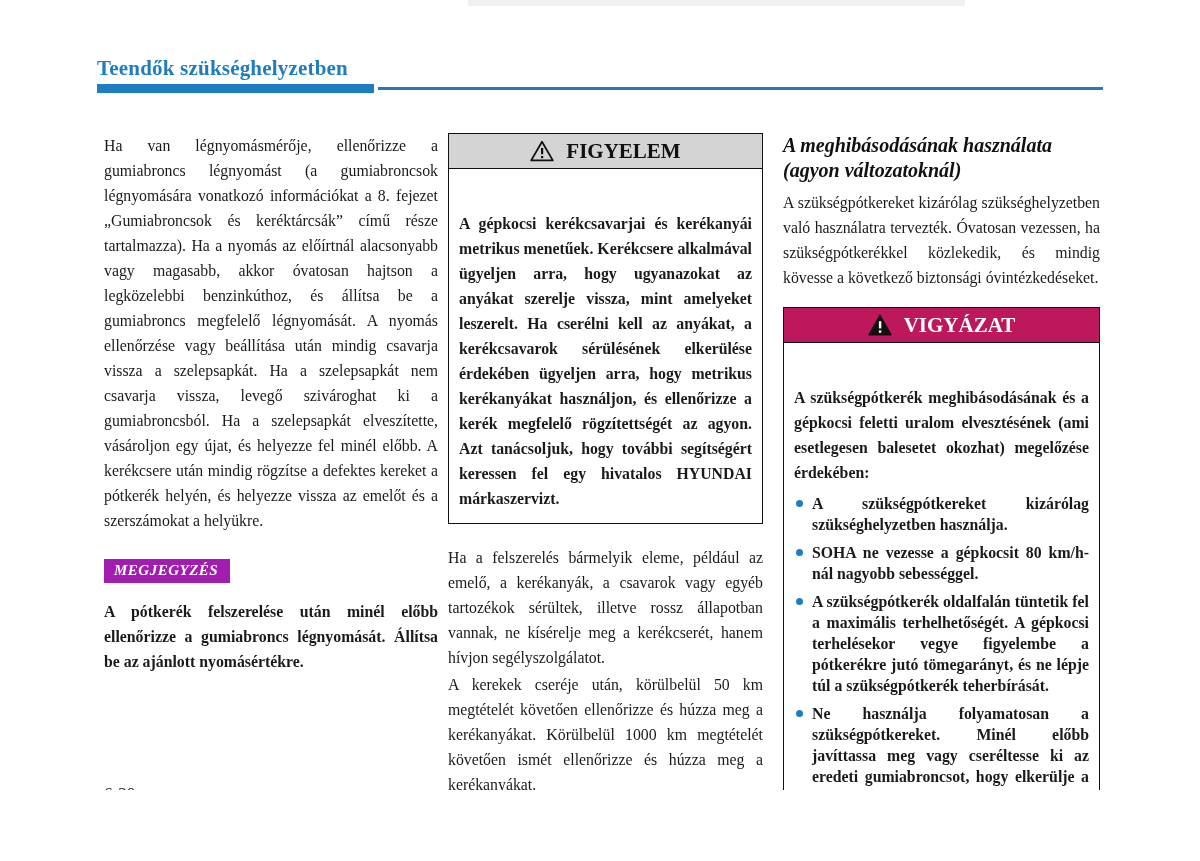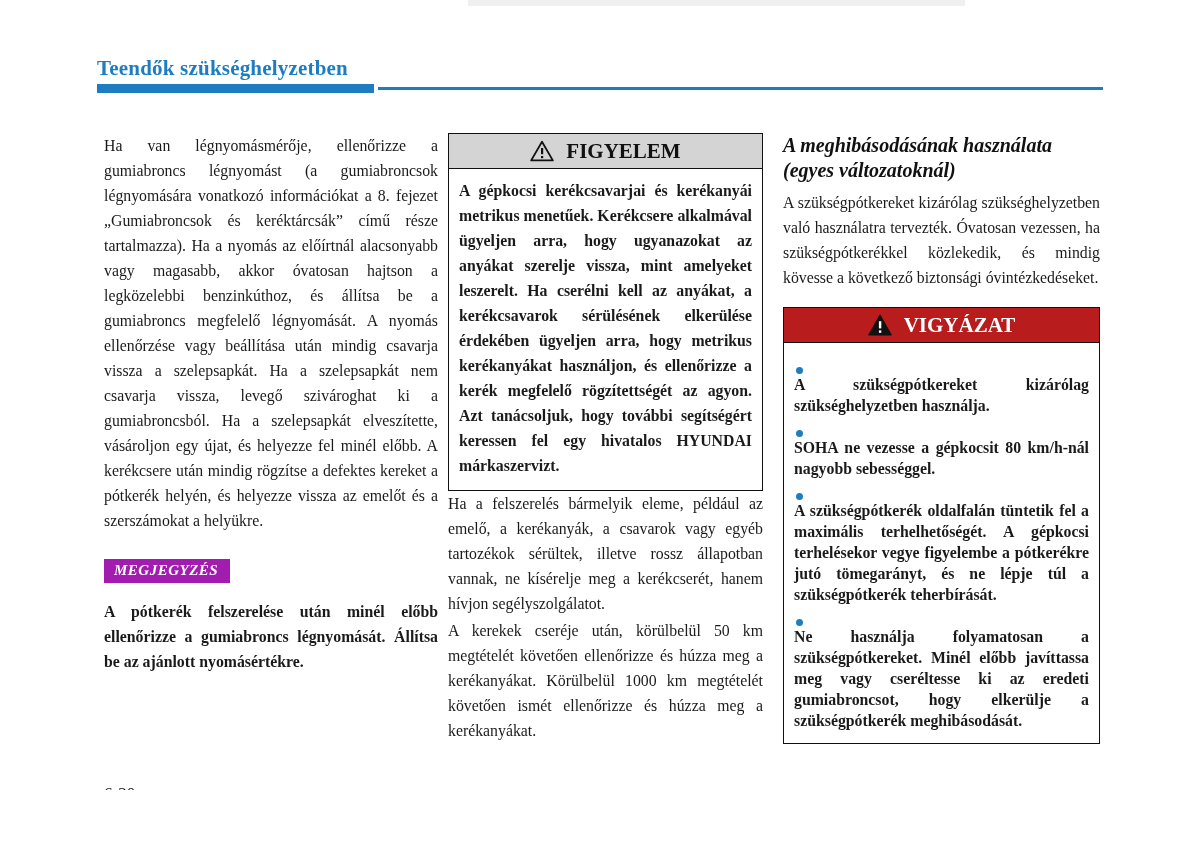--- a/index.html
+++ b/index.html
@@ -34,21 +34,21 @@
   
   .col{position:absolute;top:133px;}
   .col1{left:104px;width:334px;}
   .col2{left:448px;width:315px;}
   .col3{left:783px;width:317px;}
   .body-text{
     font-size:15.8px;line-height:25px;
     text-align:justify;text-justify:inter-word;
     color:#1a1a1a;
   }
-  .bold{font-weight:bold;}
+  .bold{font-weight:bold;margin-top:33px;}
   
   .note-label{
     display:inline-block;
     background:#a21caf;color:#ffffff;
     font-size:15px;font-weight:bold;font-style:italic;
     padding:3px 12px 4px 10px;
     margin-top:26px;letter-spacing:0.5px;
   }
   .note-text{margin-top:16px;}
   
@@ -56,50 +56,49 @@
     border:1.5px solid #111;
     background:#fff;
   }
   .warn-box-header{
     display:flex;align-items:center;justify-content:center;gap:12px;
     height:34px;
     border-bottom:1.5px solid #111;
     font-size:21px;font-weight:bold;
   }
   .warn-box-header.light{background:#d4d4d4;color:#111;}
-  .warn-box-header.dark{background:#b91c1c;color:#ffffff;}
+  .warn-box-header.dark{background:#be185d;color:#ffffff;}
   .warn-box-body{padding:9px 10px 12px 10px;}
   .tri-icon{width:24px;height:22px;display:inline-block;flex:0 0 auto;}
   
   .section-heading{
     font-size:20px;font-weight:bold;font-style:italic;
     line-height:25px;color:#111;
     margin-bottom:7px;
   }
   .vigyazat{margin-top:17px;}
   .bullet-list{
     list-style:none;margin:8px 0 0 0;padding:0;
   }
   .bullet-list li{
     display:flex;align-items:flex-start;
     margin-top:7px;
-    flex-direction:column;
   }
   .bullet-dot{
     flex:0 0 auto;
     width:7px;height:7px;border-radius:50%;
     background:#1e7dc0;
     margin:7px 9px 0 2px;
   }
   .bullet-text{
     flex:1 1 auto;
     font-size:15.8px;line-height:21px;font-weight:bold;
     text-align:justify;
   }
-  .para-gap{}
+  .para-gap{margin-top:21px;}
   .para-gap-small{margin-top:2px;}
   
   .page-number{
     position:absolute;left:104px;top:784px;
     font-size:17px;color:#1a1a1a;
   }
 </style>
 </head>
 <body>
 
@@ -133,36 +132,37 @@
       </div>
       <div class="warn-box-body body-text bold">A gépkocsi kerékcsavarjai és kerékanyái metrikus menetűek. Kerékcsere alkalmával ügyeljen arra, hogy ugyanazokat az anyákat szerelje vissza, mint amelyeket leszerelt. Ha cserélni kell az anyákat, a kerékcsavarok sérülésének elkerülése érdekében ügyeljen arra, hogy metrikus kerékanyákat használjon, és ellenőrizze a kerék megfelelő rögzítettségét az agyon. Azt tanácsoljuk, hogy további segítségért keressen fel egy hivatalos HYUNDAI márkaszervizt.</div>
     </div>
     <div class="body-text para-gap">Ha a felszerelés bármelyik eleme, például az emelő, a kerékanyák, a csavarok vagy egyéb tartozékok sérültek, illetve rossz állapotban vannak, ne kísérelje meg a kerékcserét, hanem hívjon segélyszolgálatot.</div>
     <div class="body-text para-gap-small">A kerekek cseréje után, körülbelül 50 km megtételét követően ellenőrizze és húzza meg a kerékanyákat. Körülbelül 1000 km megtételét követően ismét ellenőrizze és húzza meg a kerékanyákat.</div>
   </div>
 
   <div class="col col3">
     <div class="section-heading">
       <div>A meghibásodásának használata</div>
-      <div>(egyes változatoknál)</div>
+      <div>(agyon változatoknál)</div>
     </div>
     <div class="body-text">A szükségpótkereket kizárólag szükséghelyzetben való használatra tervezték. Óvatosan vezessen, ha szükségpótkerékkel közlekedik, és mindig kövesse a következő biztonsági óvintézkedéseket.</div>
 
     <div class="warn-box vigyazat">
       <div class="warn-box-header dark">
         <span class="tri-icon">
           <svg viewBox="0 0 24 22" width="24" height="22">
             <path d="M12 0.8 L23.4 21 L0.6 21 Z" fill="#111" stroke="#111" stroke-width="1" stroke-linejoin="round"></path>
             <rect x="10.9" y="7.2" width="2.4" height="7.2" fill="#ffffff"></rect>
             <rect x="10.9" y="16.4" width="2.4" height="2.4" fill="#ffffff"></rect>
           </svg>
         </span>
         <span>VIGYÁZAT</span>
       </div>
       <div class="warn-box-body">
+        <div class="body-text bold">A szükségpótkerék meghibásodásának és a gépkocsi feletti uralom elvesztésének (ami esetlegesen balesetet okozhat) megelőzése érdekében:</div>
         <ul class="bullet-list">
           <li>
             <span class="bullet-dot"></span>
             <span class="bullet-text">A szükségpótkereket kizárólag szükséghelyzetben használja.</span>
           </li>
           <li>
             <span class="bullet-dot"></span>
             <span class="bullet-text">SOHA ne vezesse a gépkocsit 80 km/h-nál nagyobb sebességgel.</span>
           </li>
           <li>

